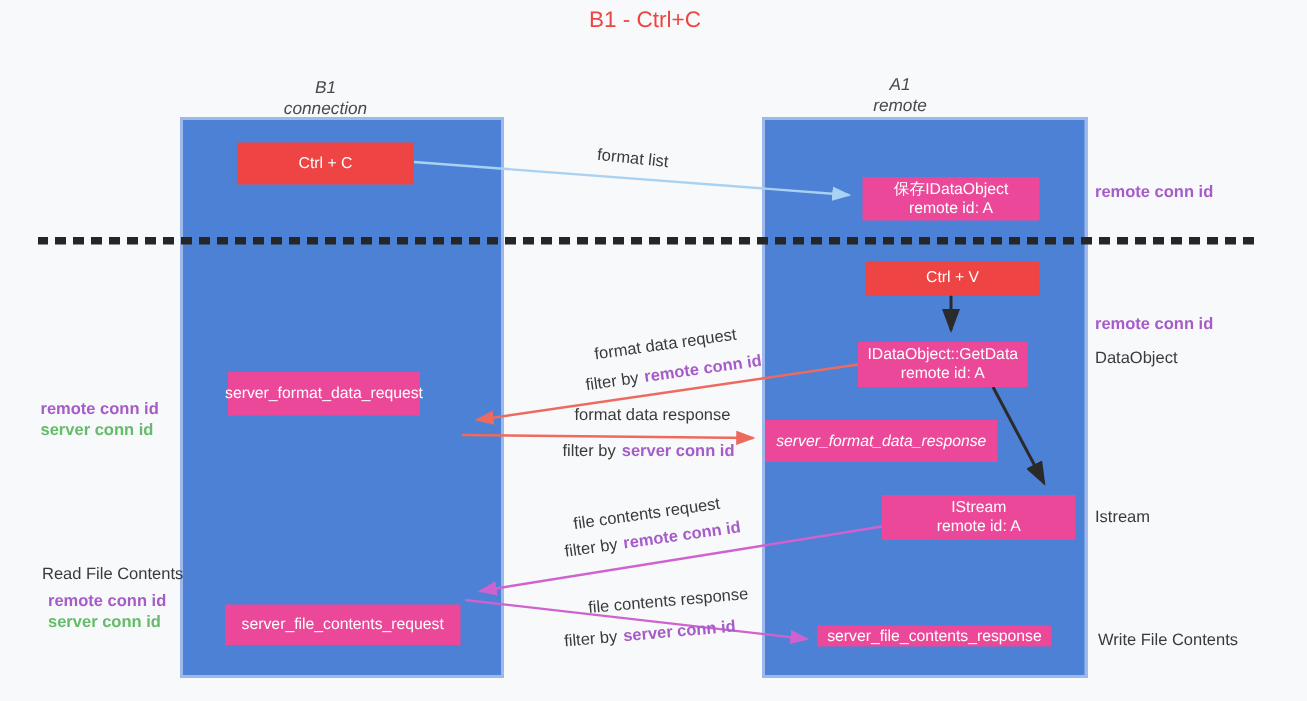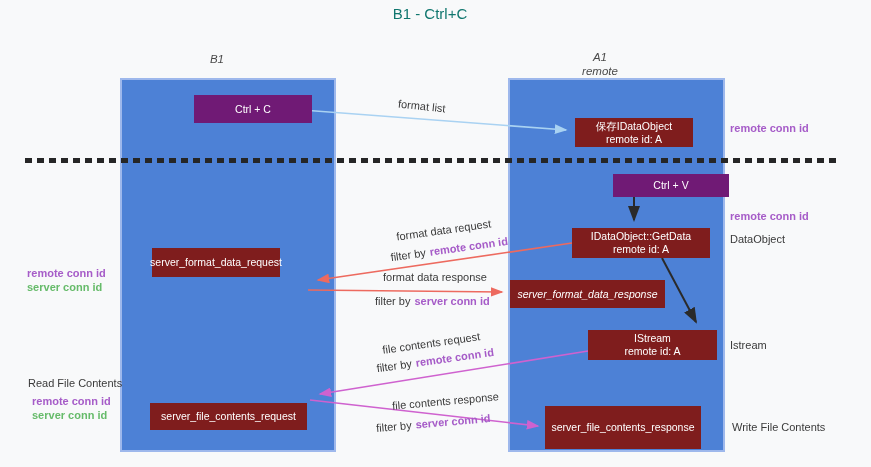--- a/index.html
+++ b/index.html
@@ -4,37 +4,37 @@
 <style>
   html,body{margin:0;padding:0;}
   body{
     background:#f8f9fa;
     font-family:"Liberation Sans","DejaVu Sans",sans-serif;
     -webkit-font-smoothing:antialiased;
   }
   #canvas{position:relative;width:871px;height:467px;background:#f8f9fa;overflow:hidden;}
 
   .title{position:absolute;left:300;top:4px;left:300px;width:260px;text-align:center;
-         color:#0f766e;font-size:15px;line-height:20px;}
+         color:#ef4444;font-size:15px;line-height:20px;}
   .lane-header{position:absolute;width:120px;text-align:center;color:#4a4a4a;
                font-size:11.5px;line-height:14px;font-style:italic;}
 
   .lane{position:absolute;top:78px;height:374px;background:#4d81d6;
         border:2px solid #9eb8ec;box-sizing:border-box;}
   .lane.left{left:120px;width:216px;}
   .lane.right{left:508px;width:217px;}
 
   .divider{position:absolute;left:25px;top:158px;width:812px;height:5px;
            background:repeating-linear-gradient(90deg,#262626 0 7px,transparent 7px 12px);}
 
   .node{position:absolute;display:flex;flex-direction:column;align-items:center;
         justify-content:center;color:#ffffff;font-size:10.5px;line-height:13px;
         text-align:center;box-sizing:border-box;white-space:nowrap;}
-  .node.green{background:#701a75;margin-left:36px;}
-  .node.orange{background:#7f1d1d;}
+  .node.green{background:#ef4444;}
+  .node.orange{background:#ec4899;}
 
   .lbl{position:absolute;font-size:11px;color:#3a3a3a;white-space:nowrap;}
   .lbl.bold-purple{color:#a65cc8;font-weight:bold;}
   .lbl.bold-green{color:#66bb6a;font-weight:bold;}
   .filter{display:flex;gap:4px;align-items:baseline;}
   .filter .purple{color:#a65cc8;font-weight:bold;}
 
   .rot-up8{transform:rotate(-8deg);}
   .rot-up5{transform:rotate(-5deg);}
   .rot-dn6{transform:rotate(6deg);}
@@ -45,20 +45,21 @@
 <body>
 
 <div id="canvas">
 
   <div class="title">
     <div>B1 - Ctrl+C</div>
   </div>
 
   <div class="lane-header" style="left:157px;top:52px;">
     <div>B1</div>
+    <div>connection</div>
   </div>
   <div class="lane-header" style="left:540px;top:50px;">
     <div>A1</div>
     <div>remote</div>
   </div>
 
   <div class="lane left"></div>
   <div class="lane right"></div>
 
   <div class="divider"></div>
@@ -93,21 +94,21 @@
 
   <div class="node orange" style="left:575px;top:118px;width:118px;height:29px;">
     <div>保存IDataObject</div>
     <div>remote id: A</div>
   </div>
 
   <div class="node green" style="left:577px;top:174px;width:116px;height:23px;">
     <div>Ctrl + V</div>
   </div>
 
-  <div class="node orange" style="left:572px;top:228px;width:138px;height:30px;">
+  <div class="node orange" style="left:572px;top:228px;width:113px;height:30px;">
     <div>IDataObject::GetData</div>
     <div>remote id: A</div>
   </div>
 
   <div class="node orange" style="left:152px;top:248px;width:128px;height:29px;">
     <div>server_format_data_request</div>
   </div>
 
   <div class="node orange" style="left:510px;top:280px;width:155px;height:28px;font-style:italic;">
     <div>server_format_data_response</div>
@@ -115,21 +116,21 @@
 
   <div class="node orange" style="left:588px;top:330px;width:129px;height:30px;">
     <div>IStream</div>
     <div>remote id: A</div>
   </div>
 
   <div class="node orange" style="left:150px;top:383px;width:157px;height:27px;margin-top:20px;">
     <div>server_file_contents_request</div>
   </div>
 
-  <div class="node orange" style="left:545px;top:406px;width:156px;height:43px;">
+  <div class="node orange" style="left:545px;top:417px;width:156px;height:14px;">
     <div>server_file_contents_response</div>
   </div>
 
   <div class="lbl rot-dn6" style="left:398px;top:100px;">format list</div>
 
   <div class="lbl rot-up8" style="left:396px;top:224px;">format data request</div>
   <div class="lbl filter rot-up8" style="left:390px;top:243px;">
     <span>filter by</span>
     <span class="purple">remote conn id</span>
   </div>

